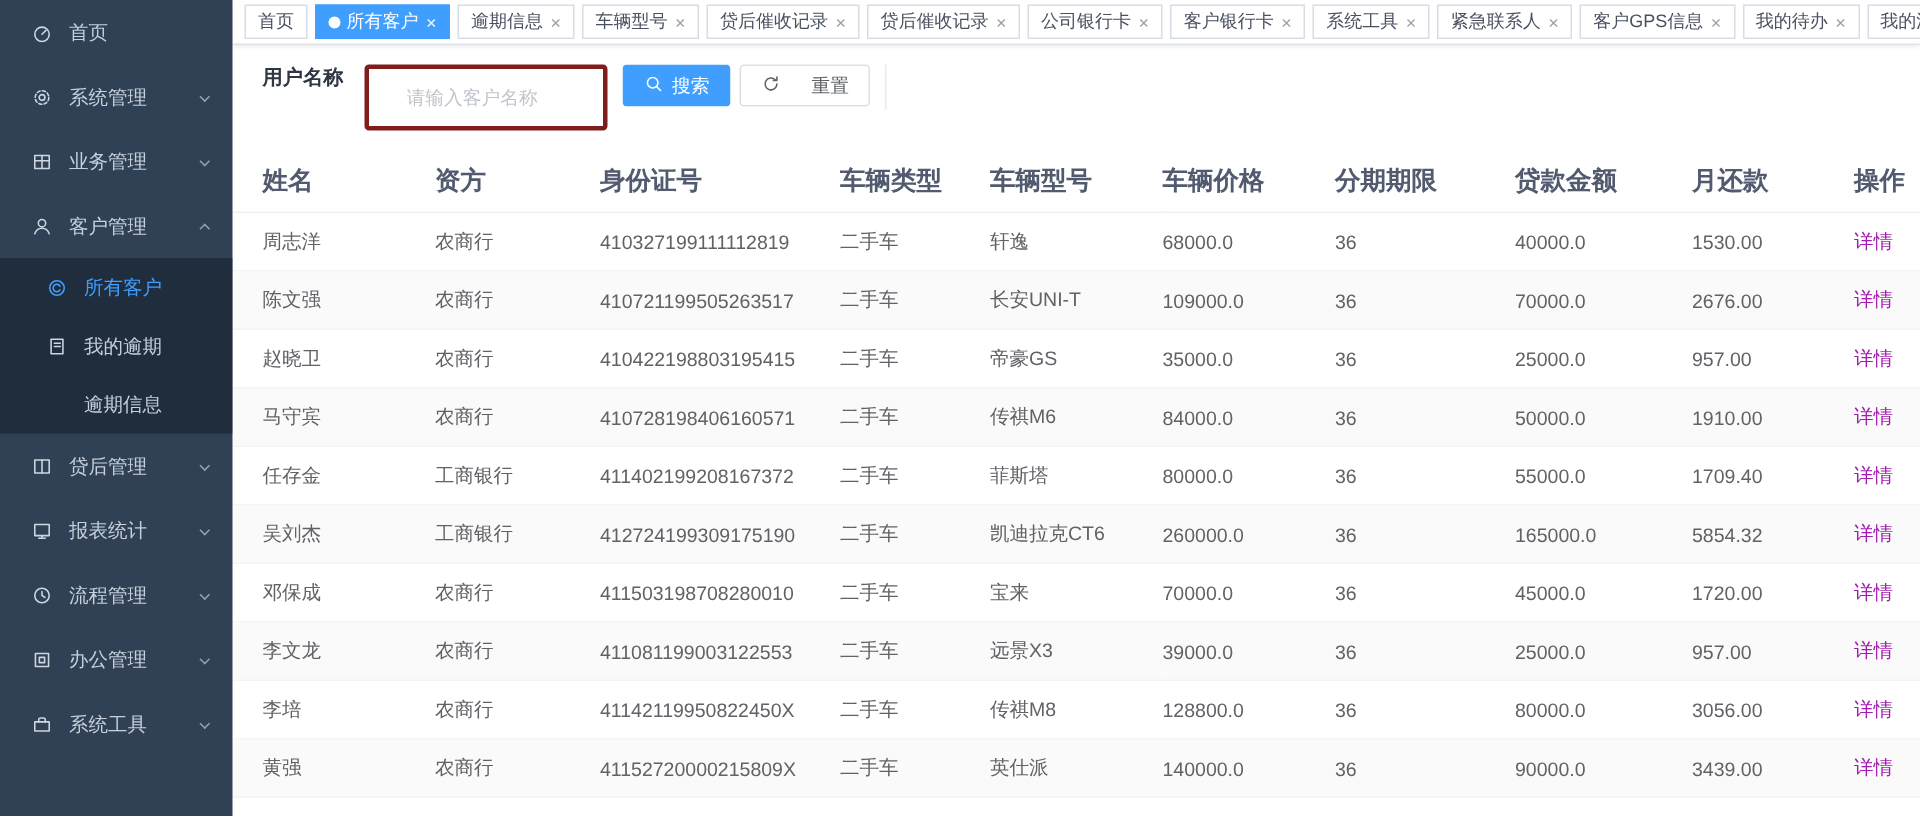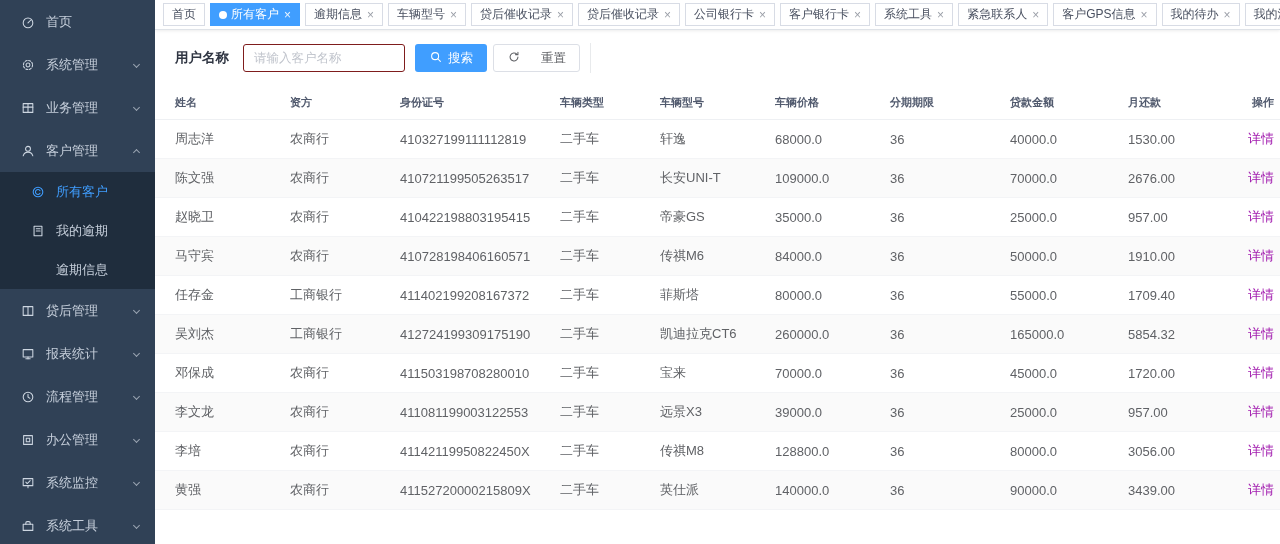--- a/index.html
+++ b/index.html
@@ -34,41 +34,41 @@
   .tab.active { background:#409eff; border-color:#409eff; color:#fff; }
   .tab-dot { width:8px; height:8px; border-radius:50%; background:#fff; flex:none; }
   .tab-close { font-size:12px; line-height:1; opacity:.55; margin-left:1px; }
   .tab.active .tab-close { opacity:.9; }
   .avatar-crop { position:absolute; right:33px; top:0; width:27px; height:5px;
     background:linear-gradient(#2e2410,#a98c4a); border-radius:0 0 3px 3px; }
 
   
   .main { position:absolute; left:155px; top:30px; right:0; bottom:0;
     background:#fff; overflow:hidden; }
-  .search-form { display:flex; align-items:center; padding:13px 20px 13px; }
+  .search-form { display:flex; align-items:flex-start; padding:13px 20px 13px; }
   .form-label { font-size:13.5px; font-weight:bold; color:#2f3542; margin-right:14px; }
-  .form-input { width:162px; height:28px; border:1px solid #7f1d1d; border-radius:3px;
-    padding:0 10px; font-size:12.5px; color:#606266; outline:none; margin-right:10px;
+  .form-input { width:162px; height:44px; border:3px solid #7f1d1d; border-radius:3px;
+    padding:0 25px; font-size:12.5px; color:#606266; outline:none; margin-right:10px;
     font-family:inherit; }
   .form-input::placeholder { color:#c0c4cc; }
   .btn { height:28px; border-radius:3px; font-size:12.5px; display:inline-flex;
     align-items:center; gap:5px; padding:12px 13px; cursor:pointer;
     border:1px solid transparent; font-family:inherit; }
   .btn-primary { background:#409eff; color:#fff; }
   .btn-default { background:#fff; border-color:#dcdfe6; color:#606266; margin-left:6px;gap:20px; }
   .form-divider { width:1px; height:30px; background:#e8eaec; margin-left:10px; }
 
   
   table { width:100%; border-collapse:collapse; table-layout:fixed; }
-  th { font-size:11px; font-weight:bold; color:#515a6e; text-align:left;
+  th { font-size:17px; font-weight:bold; color:#515a6e; text-align:left;
     padding:9px 0; border-bottom:1px solid #eef0f3; white-space:nowrap; }
   td { font-size:13px; color:#606266; padding:10px 0;
     border-bottom:1px solid #f3f4f6; white-space:nowrap; overflow:hidden; }
   th:first-child, td:first-child { padding-left:20px; }
-  th:last-child, td:last-child { text-align:right; padding-right:6px; }
+  th:last-child, td:last-child { text-align:right; padding-right:18px; }
   tbody tr:nth-child(even) { background:#fafafa; }
   .detail-link { color:#a21caf; cursor:pointer; text-decoration:none; }
 </style>
 </head>
 <body>
 
 <div class="sidebar" id="sidebar">
     <div class="menu-item">
       <span class="mi-icon">
         <svg width="14" height="14" viewBox="0 0 16 16" fill="none" stroke="currentColor" stroke-width="1.2" stroke-linecap="round" stroke-linejoin="round">
@@ -166,31 +166,20 @@
       <span class="chev"></span>
     </div>
     <div class="menu-item">
       <span class="mi-icon">
         <svg width="14" height="14" viewBox="0 0 16 16" fill="none" stroke="currentColor" stroke-width="1.2" stroke-linecap="round" stroke-linejoin="round">
           <rect x="3" y="3" width="10" height="10"></rect>
           <rect x="6" y="6" width="4" height="4"></rect>
         </svg>
       </span>
       <span class="mi-label">办公管理</span>
-      <span class="chev"></span>
-    </div>
-    <div class="menu-item">
-      <span class="mi-icon">
-        <svg width="14" height="14" viewBox="0 0 16 16" fill="none" stroke="currentColor" stroke-width="1.2" stroke-linecap="round" stroke-linejoin="round">
-          <rect x="2.5" y="3" width="11" height="8"></rect>
-          <path d="M5.5 7l1.6 1.6 3.4-3.4"></path>
-          <line x1="8" y1="11" x2="8" y2="13.5"></line>
-        </svg>
-      </span>
-      <span class="mi-label">系统监控</span>
       <span class="chev"></span>
     </div>
     <div class="menu-item">
       <span class="mi-icon">
         <svg width="14" height="14" viewBox="0 0 16 16" fill="none" stroke="currentColor" stroke-width="1.2" stroke-linecap="round" stroke-linejoin="round">
           <rect x="2.5" y="6" width="11" height="7"></rect>
           <path d="M5.5 6V4.5A1.5 1.5 0 0 1 7 3h2a1.5 1.5 0 0 1 1.5 1.5V6"></path>
         </svg>
       </span>
       <span class="mi-label">系统工具</span>

